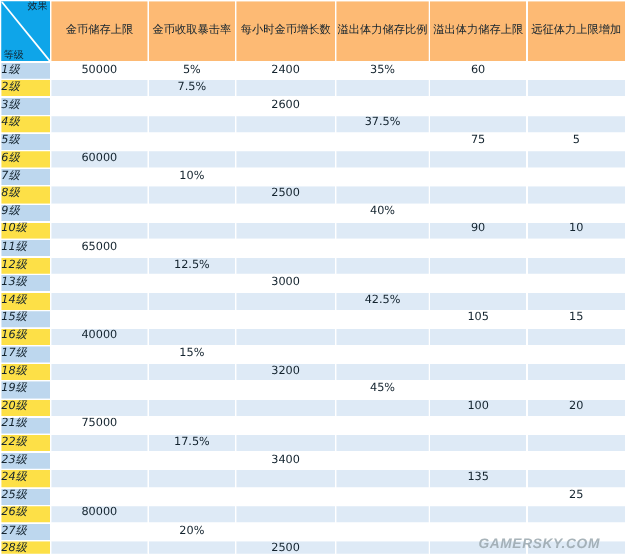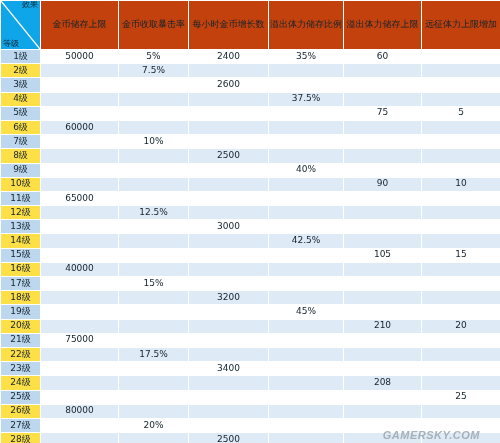--- a/index.html
+++ b/index.html
@@ -29,21 +29,21 @@
     line-height:1.1;
     color:#13232e;
     text-align:center;
     vertical-align:middle;
     padding:0;
     height:13.2px;
     white-space:nowrap;
     overflow:hidden;
   }
   thead th{
-    background:#c2410c;
+    background:#fdba74;
     font-size:9px;
     height:26px;
     font-weight:normal;
     border:1px solid #ffffff;
   }
   
   th.corner{
     position:relative;
     padding:11px;
     background:#0ea5e9;
@@ -59,21 +59,22 @@
     position:absolute;bottom:0px;left:2px;font-size:8px;
   }
   tbody td{
     background:#ffffff;
   }
   tbody tr.alt td{
     background:#deeaf6;
   }
   tbody td.lvl{
     background:#bdd7ee;
-    text-align:center;
+    text-align:left;
+    font-style:italic;
   }
   tbody tr.alt td.lvl{
     background:#fde047;
   }
   #watermark{
     position:absolute;
     right:20px;
     bottom:2px;
     font-size:11px;
     font-weight:bold;
@@ -286,21 +287,21 @@
           <td>45%</td>
           <td></td>
           <td></td>
         </tr>
         <tr class="alt">
           <td class="lvl">20级</td>
           <td></td>
           <td></td>
           <td></td>
           <td></td>
-          <td>210</td>
+          <td>100</td>
           <td>20</td>
         </tr>
         <tr>
           <td class="lvl">21级</td>
           <td>75000</td>
           <td></td>
           <td></td>
           <td></td>
           <td></td>
           <td></td>
@@ -322,21 +323,21 @@
           <td></td>
           <td></td>
           <td></td>
         </tr>
         <tr class="alt">
           <td class="lvl">24级</td>
           <td></td>
           <td></td>
           <td></td>
           <td></td>
-          <td>208</td>
+          <td>135</td>
           <td></td>
         </tr>
         <tr>
           <td class="lvl">25级</td>
           <td></td>
           <td></td>
           <td></td>
           <td></td>
           <td></td>
           <td>25</td>

